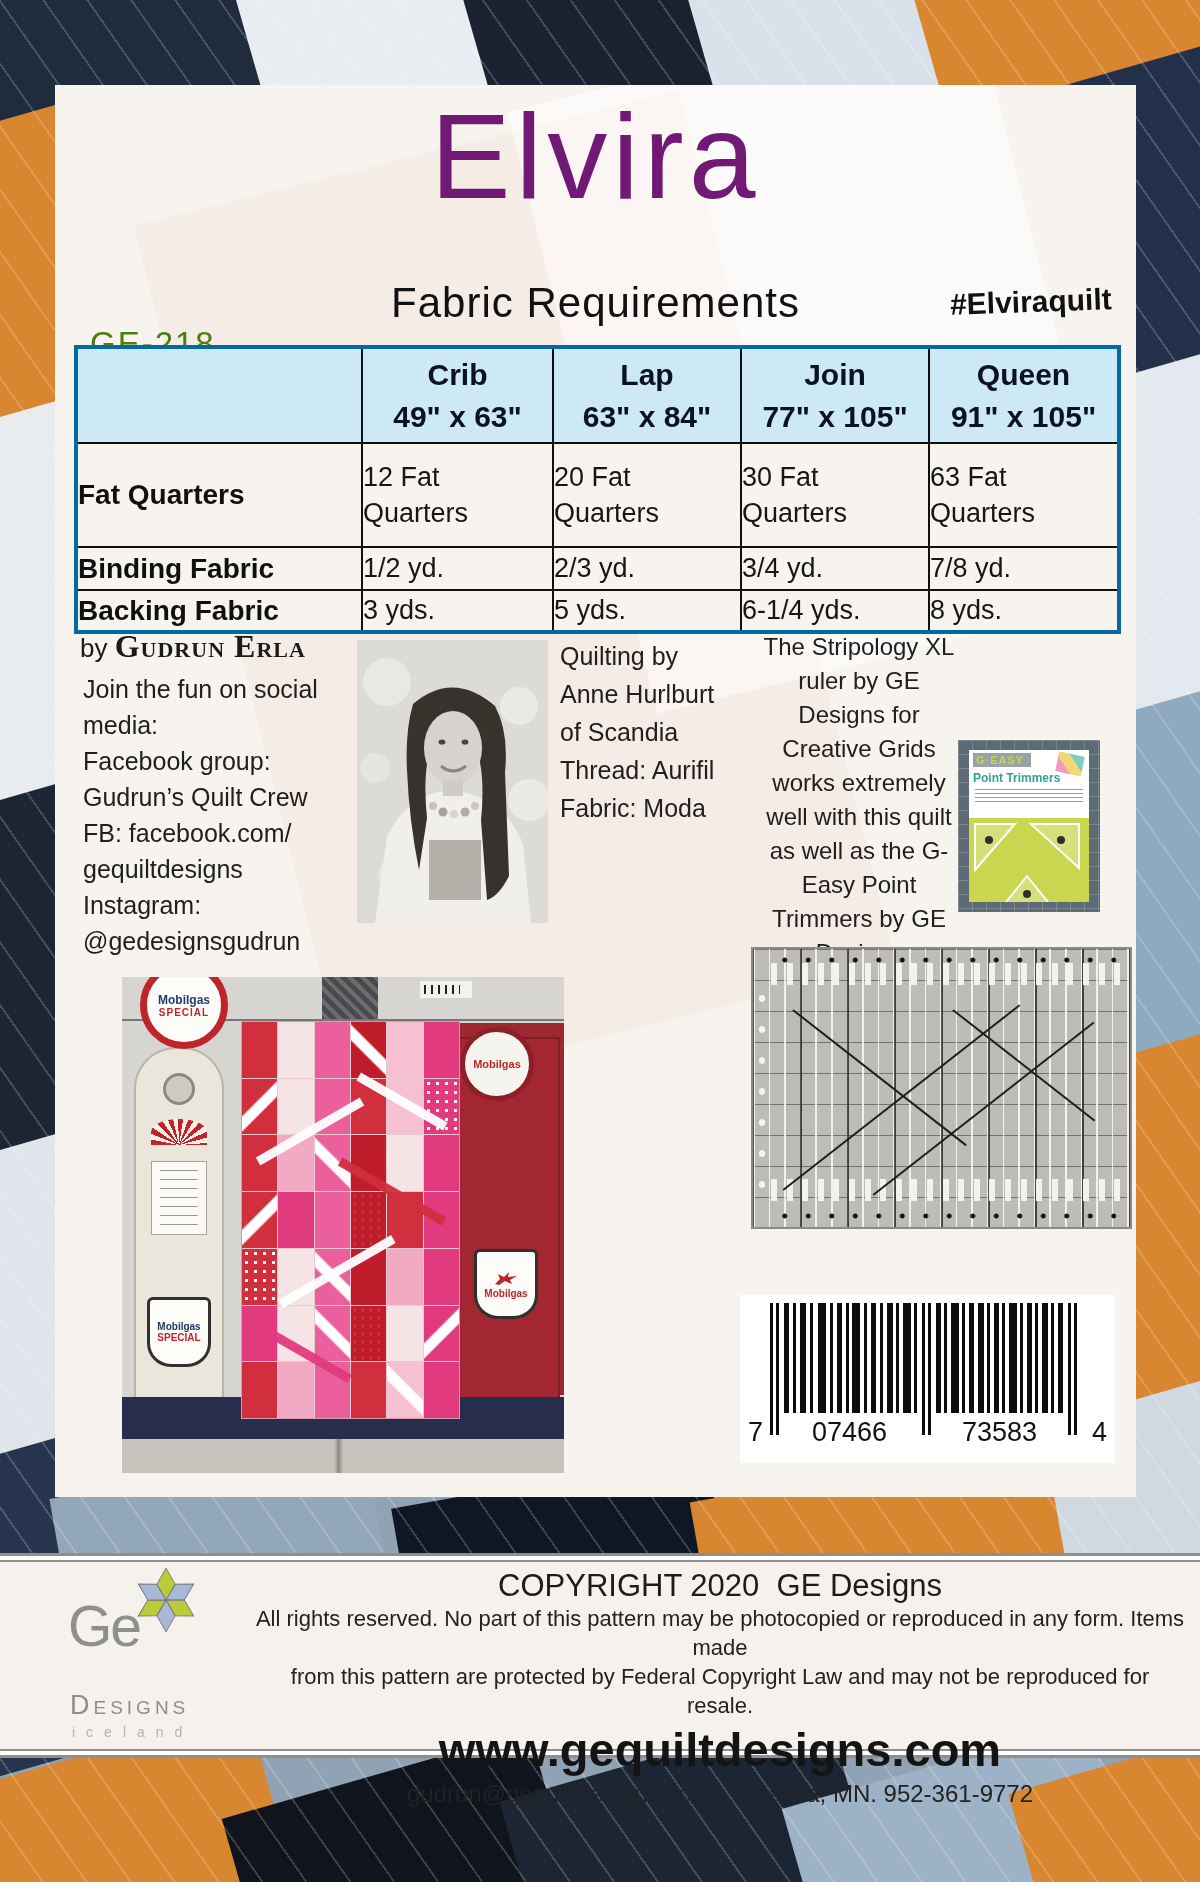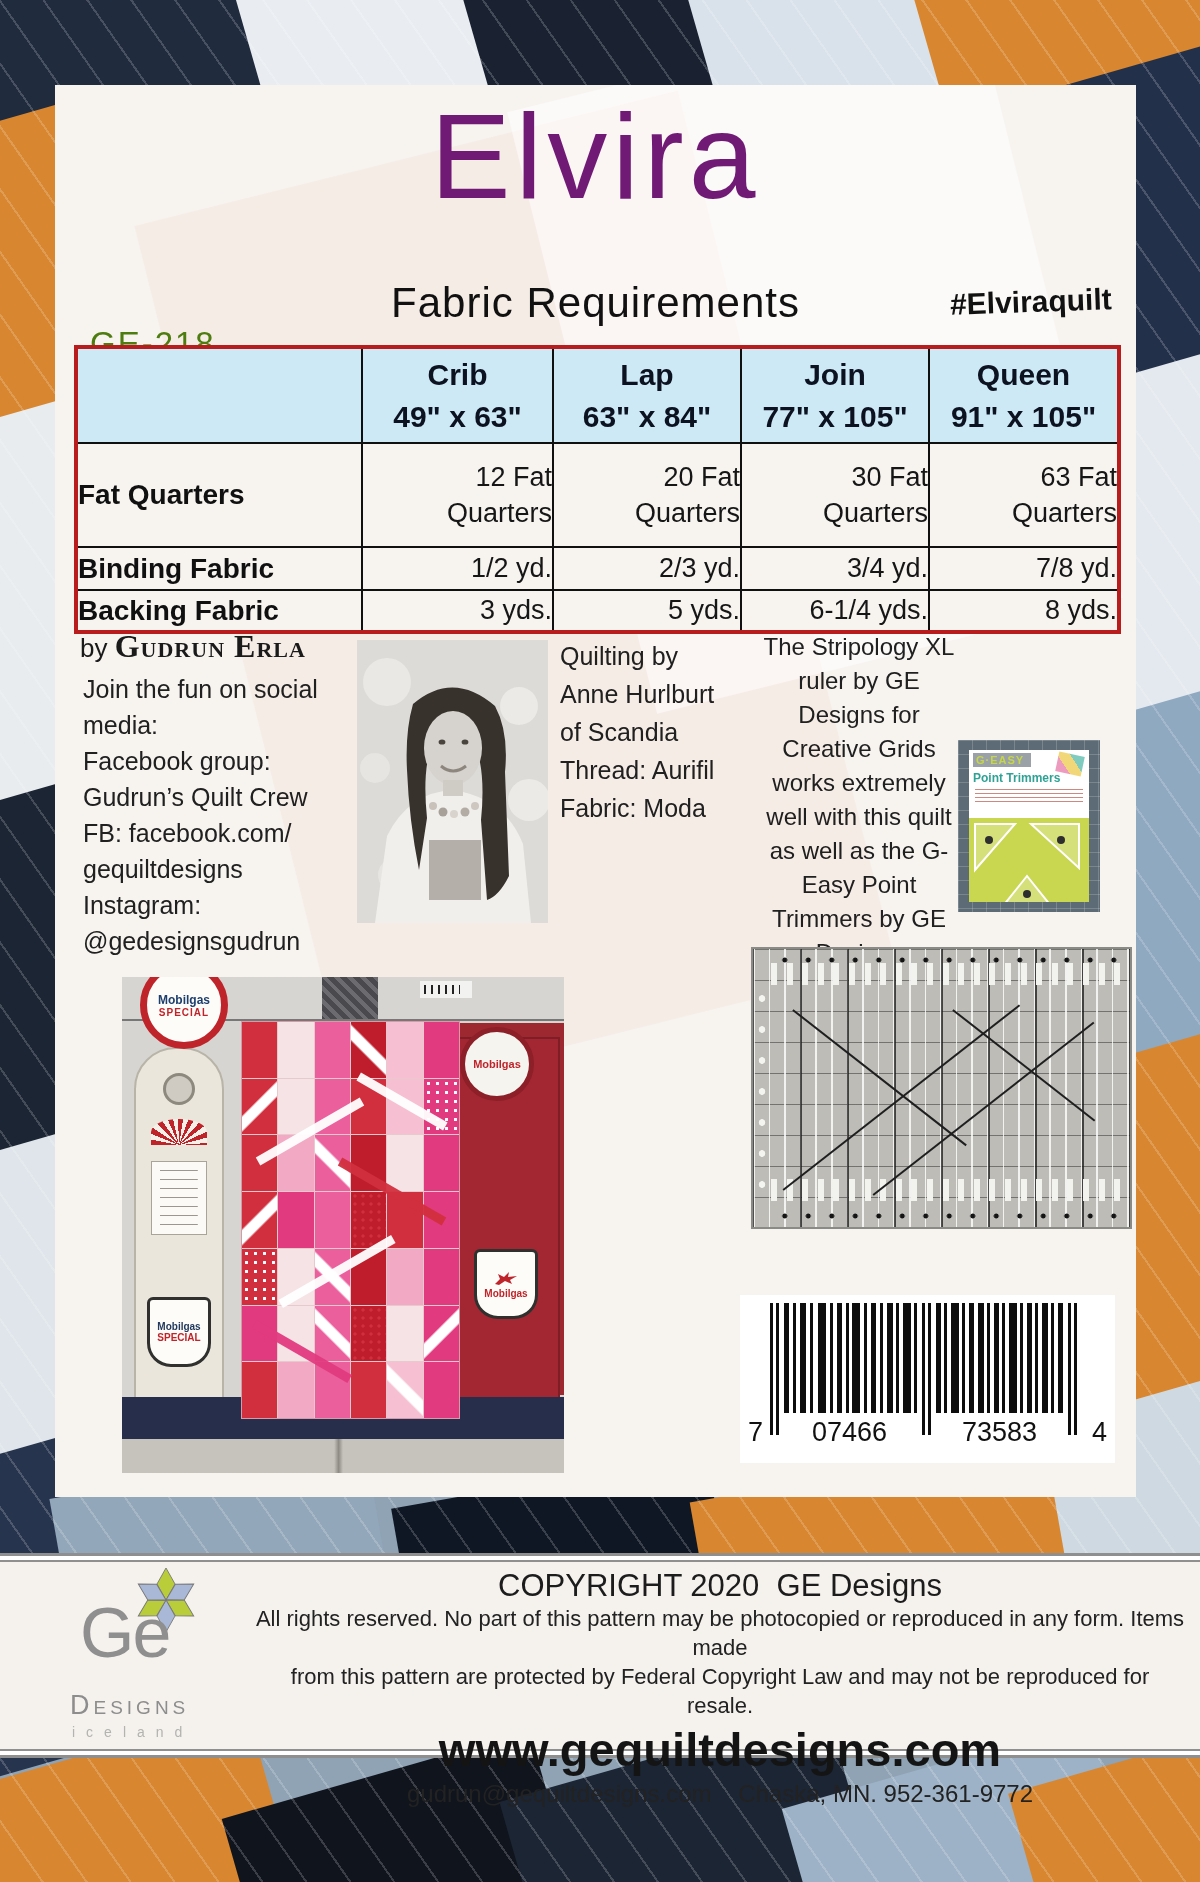--- a/index.html
+++ b/index.html
@@ -16,26 +16,26 @@
     background:rgba(243,221,212,.35);transform:rotate(-14deg);}
   .panel::after{content:"";position:absolute;left:520px;top:-40px;width:480px;height:620px;
     background:rgba(255,255,255,.5);transform:rotate(-14deg);}
   .pc{position:absolute;z-index:2;}
   .title{left:0;top:2px;width:100%;text-align:center;font-size:120px;font-weight:300;letter-spacing:5px;color:#701a75;}
   .pattern-no{left:35px;top:208px;font-size:33px;font-weight:300;letter-spacing:2px;color:#4d7c0f;margin-top:32px;}
   .subtitle{left:0;top:194px;width:100%;text-align:center;font-size:42px;font-weight:500;letter-spacing:1px;color:#111;}
   .hashtag{right:24px;top:200px;font-size:30px;font-weight:bold;transform:rotate(-2deg);color:#111;}
   
   .req{position:absolute;z-index:3;left:19px;top:260px;width:1043px;border-collapse:collapse;
-       border:4px solid #b91c1c;table-layout:fixed;}
+       border:4px solid #0369a1;table-layout:fixed;}
   .req td,.req th{border:2.5px solid #101010;padding:0;}
   .req .hdr td{background:#cde9f6;text-align:center;vertical-align:middle;}
   .cname,.csize{font-size:30px;font-weight:bold;line-height:1.4;color:#0c1220;}
   .rlabel{font-size:28px;font-weight:bold;text-align:left;padding-left:14px;color:#101010;background:#f7f4f0;}
-  .rval{font-size:27px;text-align:right;vertical-align:middle;color:#161616;background:#f7f4f0;padding:2px 26px;line-height:1.35;}
+  .rval{font-size:27px;text-align:left;vertical-align:middle;color:#161616;background:#f7f4f0;padding:2px 26px;line-height:1.35;}
   
   .by-line{left:25px;top:543px;font-size:26px;}
   .by-name{font-family:"Liberation Serif",serif;font-variant:small-caps;font-weight:bold;font-size:32px;letter-spacing:1px;}
   .author-lines{left:28px;top:586px;width:270px;font-size:25px;line-height:36px;color:#202020;}
   .portrait{left:302px;top:555px;width:191px;height:283px;}
   .credits{left:505px;top:552px;width:185px;font-size:25px;line-height:38px;color:#202020;}
   .note{left:698px;top:545px;width:212px;font-size:24px;line-height:34px;text-align:center;color:#202020;}
   
   .pt-photo{left:903px;top:655px;width:142px;height:172px;background:#5d6b76;
     background-image:repeating-linear-gradient(to right,rgba(255,255,255,.18) 0 1px,transparent 1px 14px),
@@ -112,21 +112,21 @@
     background-image:radial-gradient(circle,#f4f4f1 3px,transparent 3.6px);background-size:12px 31px;}
   
   .barcode{left:685px;top:1210px;width:375px;height:168px;background:#fff;}
   .bc-digit{font-size:27px;fill:#111;font-family:"Liberation Sans",sans-serif;}
   
   .footer{position:absolute;left:0;top:1553px;width:1200px;height:205px;background:#fff;
     border-top:3px solid #8f8f8f;border-bottom:3px solid #8f8f8f;box-sizing:border-box;padding:4px 0;}
   .footer-inner{position:relative;height:100%;background:#f5f2ee;border-top:2px solid #8f8f8f;border-bottom:2px solid #8f8f8f;box-sizing:border-box;}
   .logo{position:absolute;left:68px;top:2px;width:220px;}
   .logo-star{position:absolute;left:62px;top:0px;}
-  .logo-ge{position:absolute;left:0px;top:34px;font-size:70px;font-weight:400;color:#8f8f8f;letter-spacing:-2px;line-height:1;margin-left:12px;}
+  .logo-ge{position:absolute;left:0px;top:34px;font-size:57px;font-weight:400;color:#8f8f8f;letter-spacing:-2px;line-height:1;}
   .logo-designs{position:absolute;left:2px;top:126px;font-size:27px;font-variant:small-caps;letter-spacing:4px;color:#8d8d8d;}
   .logo-country{position:absolute;left:4px;top:160px;font-size:14px;letter-spacing:11px;color:#b3b3b0;}
   .ftext{position:absolute;left:255px;right:15px;top:6px;text-align:center;}
   .f-copy{font-size:31px;color:#1c1c1c;}
   .f-small{font-size:22px;line-height:29px;color:#222;}
   .f-web{font-size:47px;font-weight:bold;letter-spacing:0px;color:#141414;margin-top:2px;}
   .f-contact{font-size:24px;color:#222;margin-top:3px;}
 </style>
 </head>
 <body>

